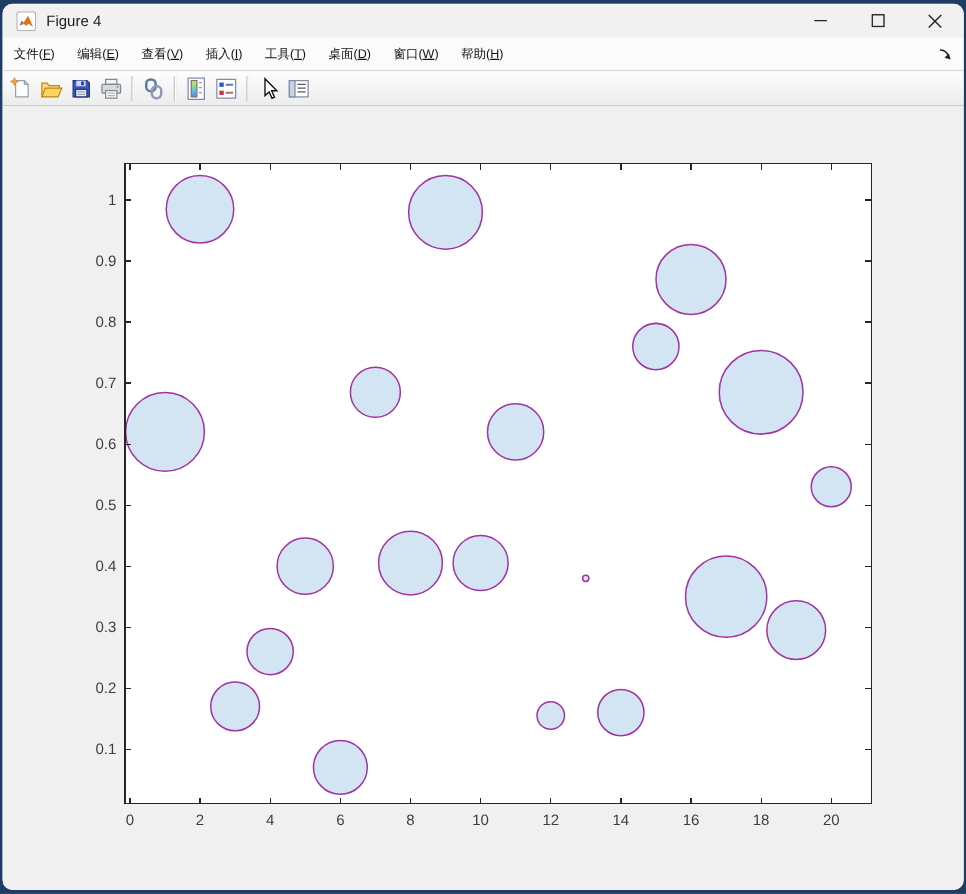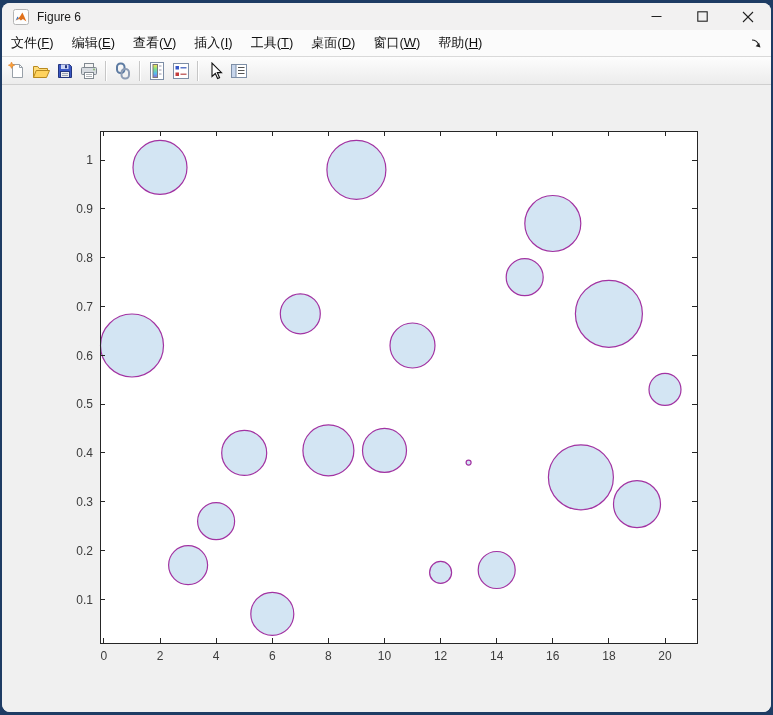--- a/index.html
+++ b/index.html
@@ -10,21 +10,21 @@
   #titlebar{position:absolute;left:0;top:0;width:100%;height:27px;background:#f2f1f1;
     display:flex;align-items:center;}
   #title-icon{margin-left:11px;width:16px;height:16px;flex:0 0 auto;display:flex;}
   #title-text{margin-left:8px;font-size:12px;color:#1a1a1a;}
   #win-controls{margin-left:auto;display:flex;height:100%;}
   .win-btn{width:46px;height:100%;display:flex;align-items:center;justify-content:center;
     background:transparent;border:none;padding:0;cursor:default;}
   
   #menubar{position:absolute;left:0;top:27px;width:100%;height:27px;background:#fbfbfb;
     border-bottom:1px solid #d9d9d9;display:flex;align-items:center;box-sizing:border-box;}
-  .menu-item{font-size:13px;color:#111;padding:4px 9px;white-space:nowrap;}
+  .menu-item{font-size:10px;color:#111;padding:4px 9px;white-space:nowrap;}
   .menu-item u{text-decoration:underline;}
   #dock-btn{margin-left:auto;margin-right:7px;width:16px;height:16px;border:none;
     background:transparent;padding:0;display:flex;align-items:center;justify-content:center;}
   
   #toolbar{position:absolute;left:0;top:54px;width:100%;height:28px;box-sizing:border-box;
     background:linear-gradient(#fdfdfd,#ececec);border-bottom:1px solid #cfcfcf;
     display:flex;align-items:center;padding-left:3px;}
   .tb-btn{width:24px;height:24px;border:none;background:transparent;padding:1px;
     display:flex;align-items:center;justify-content:center;border-radius:3px;}
   .tb-sep{width:1px;height:20px;background:#c6c6c6;border-right:1px solid #ffffff;
@@ -40,21 +40,21 @@
 <div id="window">
 
   <div id="titlebar">
     <span id="title-icon">
         <svg width="16" height="16" viewBox="0 0 16 16">
           <rect x="0.5" y="0.5" width="15" height="15" rx="2" fill="#fdfdfd" stroke="#b5b5b5"></rect>
           <path d="M2.6 11.6l3.1-2.5 1.6-2.2 2.1-3.4 2.1 4.5 1.9 4.6-3.5-2.7-2 1.7-1.7-1.5z" fill="#e1701a"></path>
           <path d="M2.6 11.6l3.1-2.5-1.2-1.7z" fill="#3d6fb5"></path>
         </svg>
       </span>
-    <span id="title-text">Figure 6</span>
+    <span id="title-text">Figure 4</span>
     <div id="win-controls">
       <button class="win-btn">
         <svg width="11" height="11" viewBox="0 0 11 11">
             <line x1="0.5" y1="5.5" x2="10.5" y2="5.5" stroke="#222" stroke-width="1.1"></line>
           </svg>
       </button>
       <button class="win-btn">
         <svg width="11" height="11" viewBox="0 0 11 11">
             <rect x="0.8" y="0.8" width="9.4" height="9.4" fill="none" stroke="#222" stroke-width="1.1"></rect>
           </svg>

